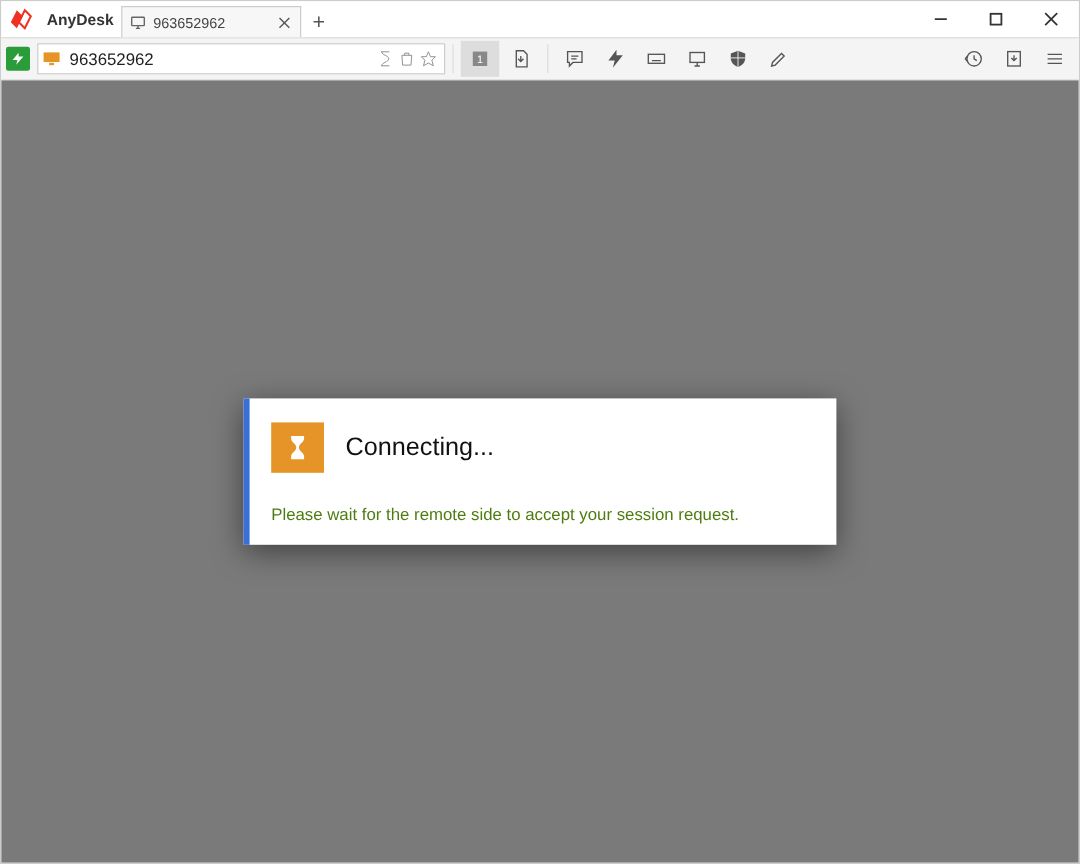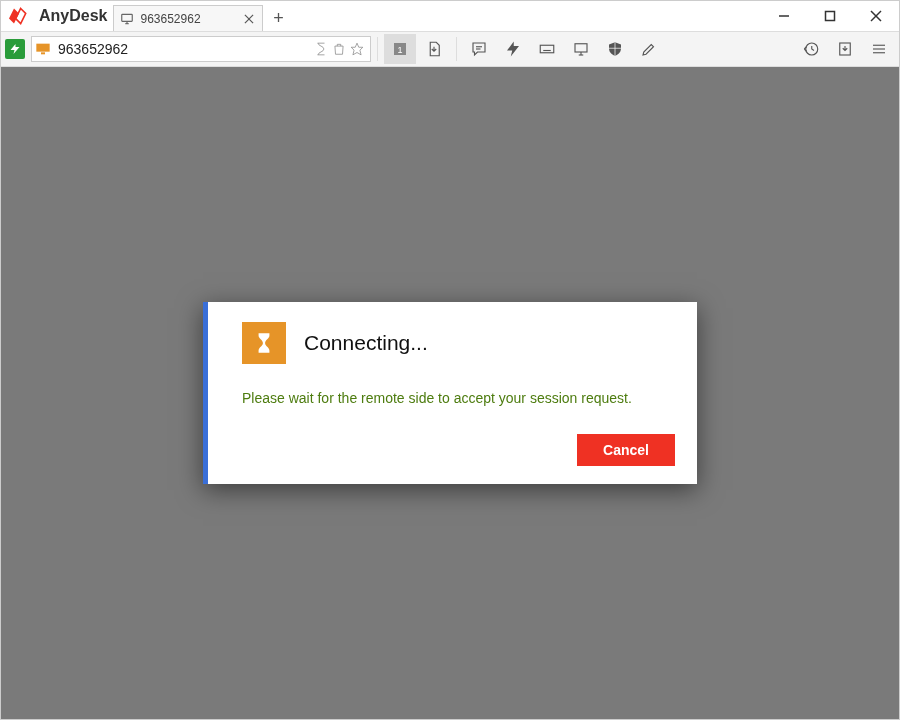--- a/index.html
+++ b/index.html
@@ -2,21 +2,21 @@
 <html><head>
 <meta charset="utf-8">
 <style>
 * { margin: 0; padding: 0; box-sizing: border-box; font-family: "Segoe UI", Arial, sans-serif; }
 body { width: 900px; height: 720px; overflow: hidden; background: #fff; border: 1px solid #ccc; }
 
 
 .titlebar { height: 30px; display: flex; align-items: center; background: #fff; }
 .logo { display: flex; align-items: center; padding: 0 8px; height: 100%; }
 .logo svg { width: 20px; height: 20px; }
-.appname { font-size: 16px; color: #333; font-weight: 600; margin-left: 2px; margin-right: 6px; }
+.appname { font-size: 13px; color: #333; font-weight: 600; margin-left: 2px; margin-right: 6px; }
 .tab { height: 26px; min-width: 150px; border: 1px solid #ccc; border-bottom: none; display: flex; align-items: center; padding: 0 6px; font-size: 12px; color: #444; background: #f7f7f7; margin-top: 4px; }
 .tab .tab-icon { width: 14px; height: 14px; margin-right: 6px; color: #666; }
 .tab .tab-close { margin-left: auto; width: 14px; height: 14px; color: #555; cursor: pointer; }
 .new-tab { width: 30px; text-align: center; font-size: 18px; color: #555; cursor: pointer; margin-top:4px; }
 .win-controls { margin-left: auto; display: flex; }
 .win-btn { width: 46px; height: 30px; display: flex; align-items: center; justify-content: center; color: #333; cursor: pointer; }
 .win-btn svg { width: 12px; height: 12px; stroke: #333; stroke-width: 1.5; fill: none; }
 
 
 .toolbar { height: 36px; background: #f4f4f4; border-top: 1px solid #ddd; border-bottom: 1px solid #ddd; display: flex; align-items: center; padding: 0 4px; gap: 2px; }
@@ -34,21 +34,21 @@
 .tb-btn svg { width:18px; height:18px; stroke:#555; fill:none; stroke-width:1.5; }
 .tb-btn.fill svg { fill:#555; stroke:none; }
 .spacer { flex: 1; }
 
 
 .content { position: relative; height: calc(720px - 30px - 36px - 2px); background: #7a7a7a; display:flex; align-items:center; justify-content:center; }
 
 
 .dialog { width: 494px; background:#fff; box-shadow: 0 6px 24px rgba(0,0,0,0.5); display:flex; }
 .dialog-stripe { width:5px; background:#3a6fd8; }
-.dialog-body { flex:1; padding: 20px 22px 18px 18px; position:relative;margin-left:16px; }
+.dialog-body { flex:1; padding: 20px 32px 18px 18px; position:relative; }
 .dialog-head { display:flex; align-items:center; gap:18px; }
 .dialog-icon { width:44px; height:42px; background:#e69428; display:flex; align-items:center; justify-content:center; position:relative; }
 .dialog-icon svg { width:26px; height:26px; fill:#fff; }
 .dialog-title { font-size:21px; color:#111; font-weight:400; }
 .dialog-msg { margin-top:26px; font-size:14px; color:#4d7c0f; }
 .dialog-btnrow { display:flex; justify-content:flex-end; margin-top:28px; }
 .cancel-btn { background:#ef3123; color:#fff; font-size:14px; font-weight:600; border:none; padding: 8px 26px; cursor:pointer; }
 </style>
 </head>
 <body>
@@ -212,18 +212,15 @@
     <div class="dialog-body">
       <div class="dialog-head">
         <div class="dialog-icon">
           <svg viewBox="0 0 24 24">
               <path d="M7 3h10v2c0 3-4 4-4 7s4 4 4 7v2H7v-2c0-3 4-4 4-7s-4-4-4-7z"></path>
             </svg>
         </div>
         <div class="dialog-title">Connecting...</div>
       </div>
       <div class="dialog-msg">Please wait for the remote side to accept your session request.</div>
-      <div class="dialog-btnrow">
-        <button class="cancel-btn">Cancel</button>
-      </div>
     </div>
   </div>
 </div>
 
 </body></html>

